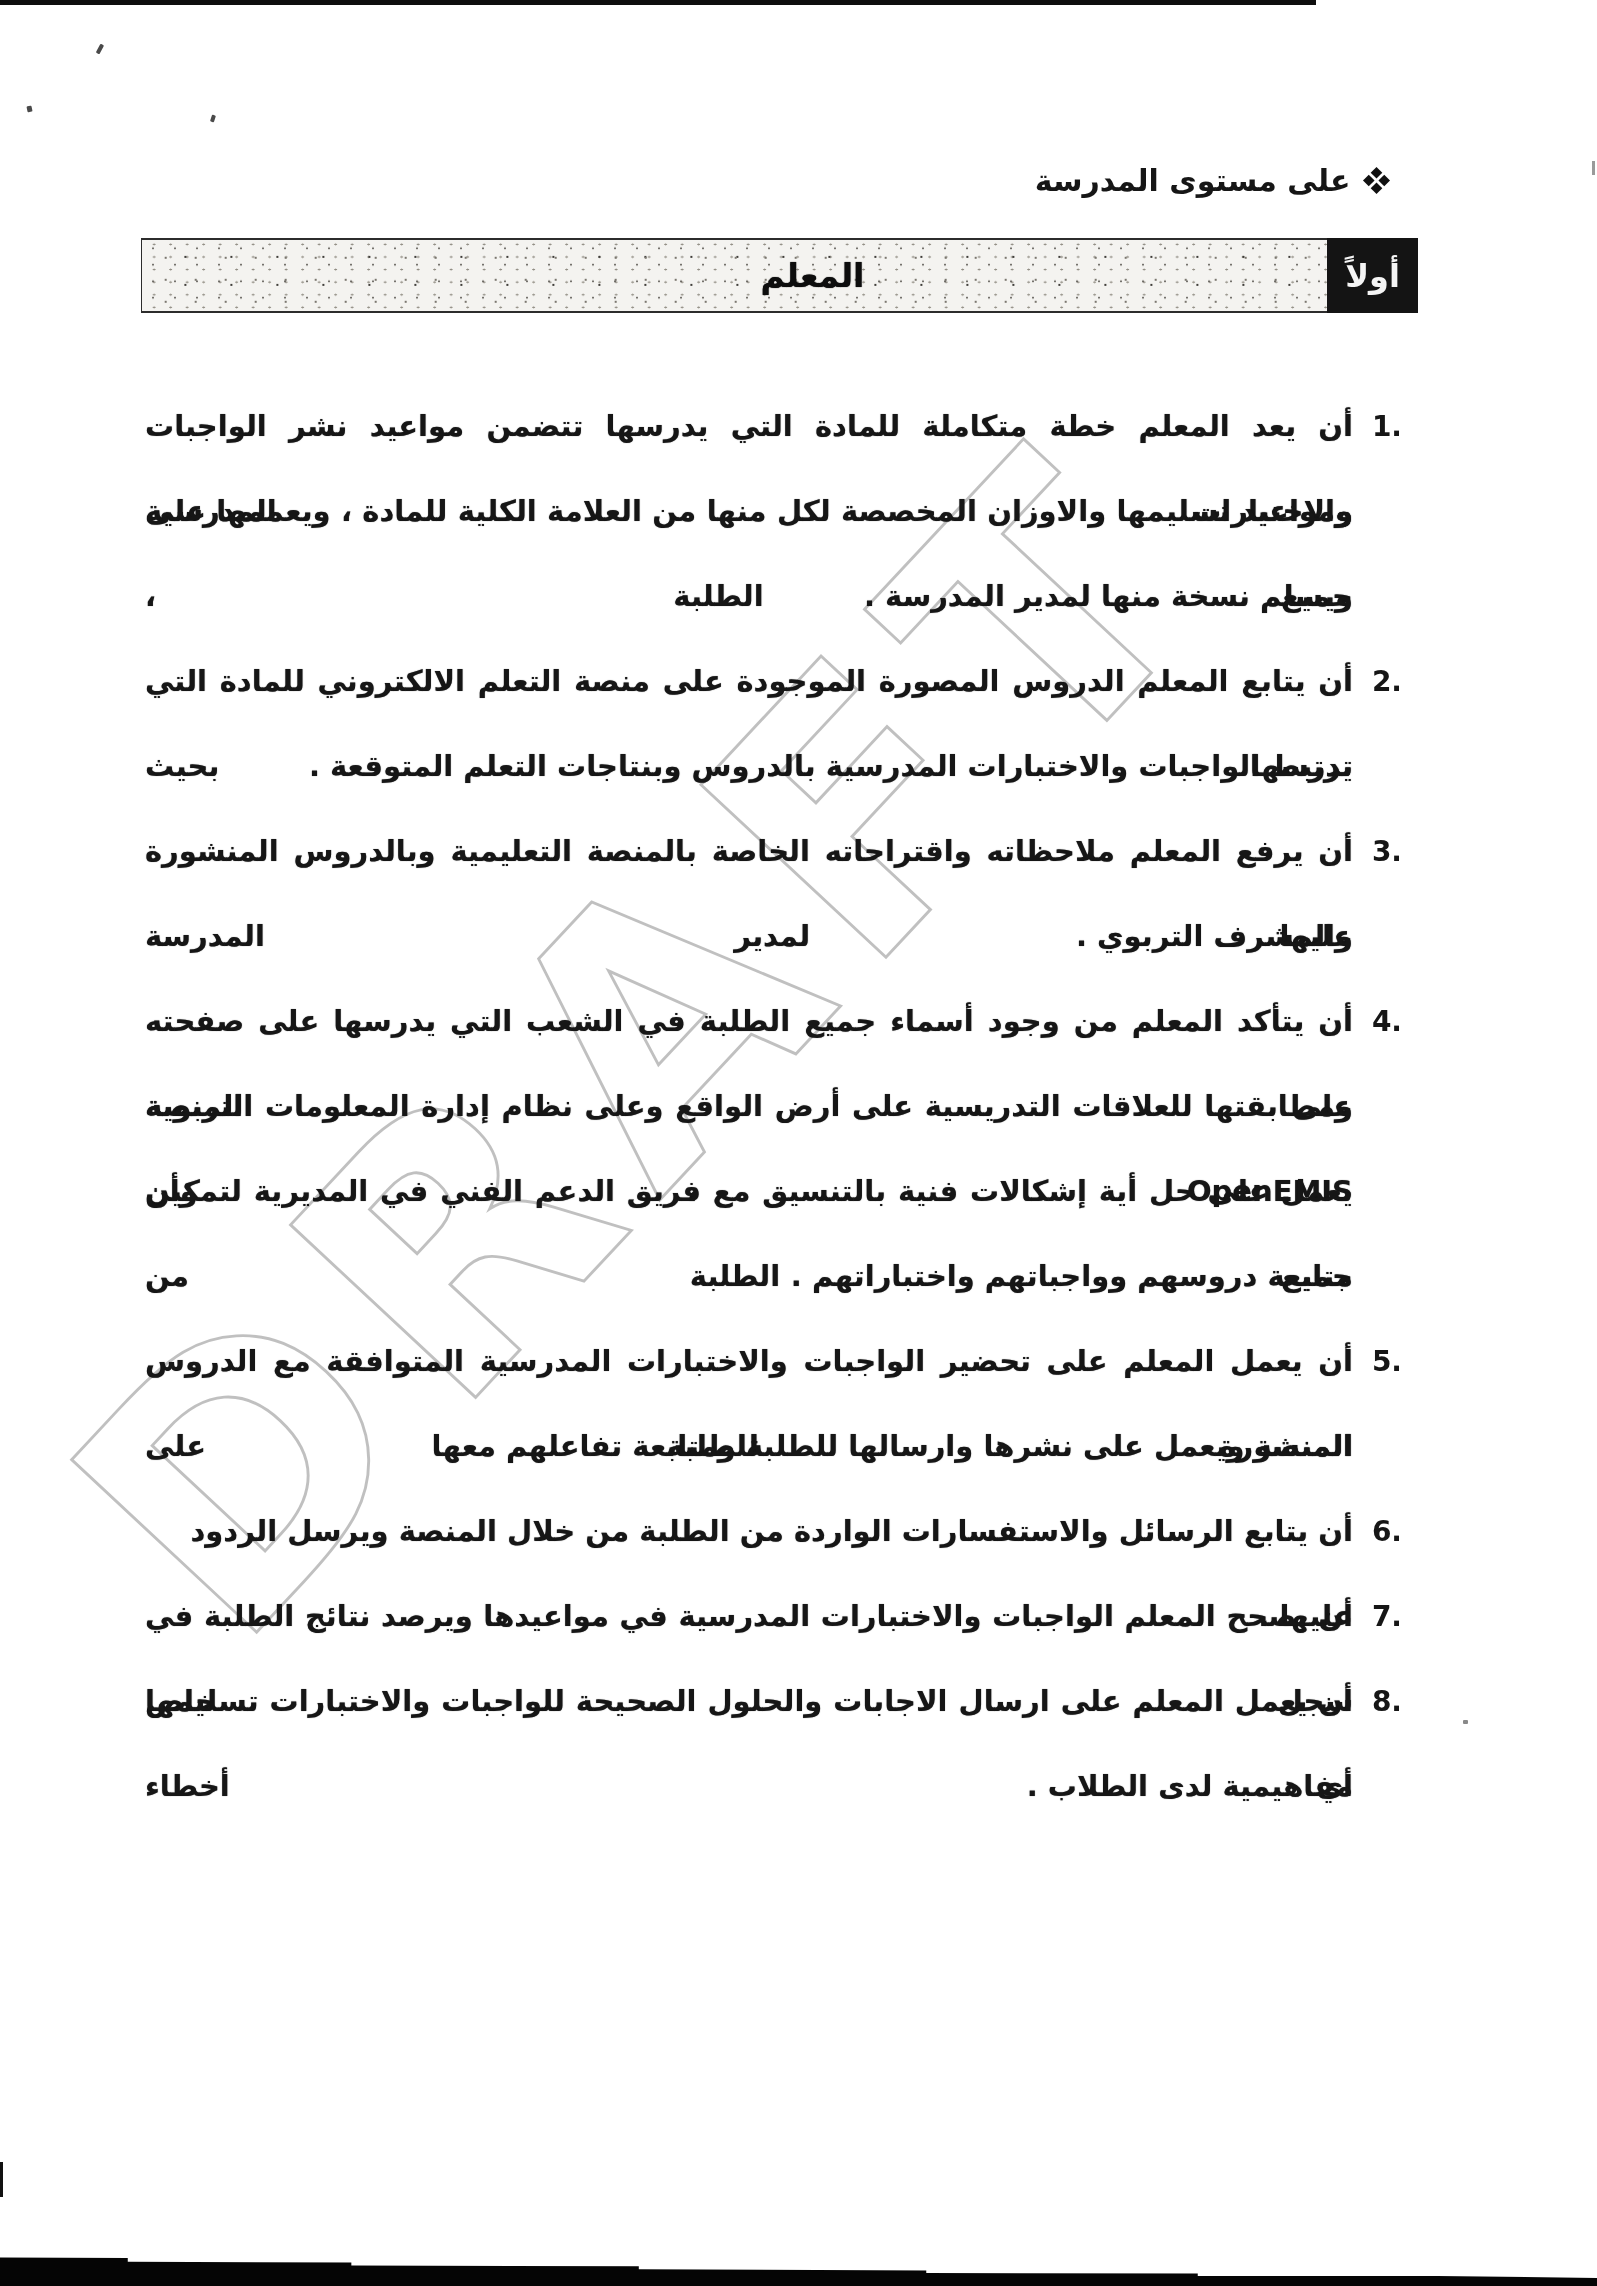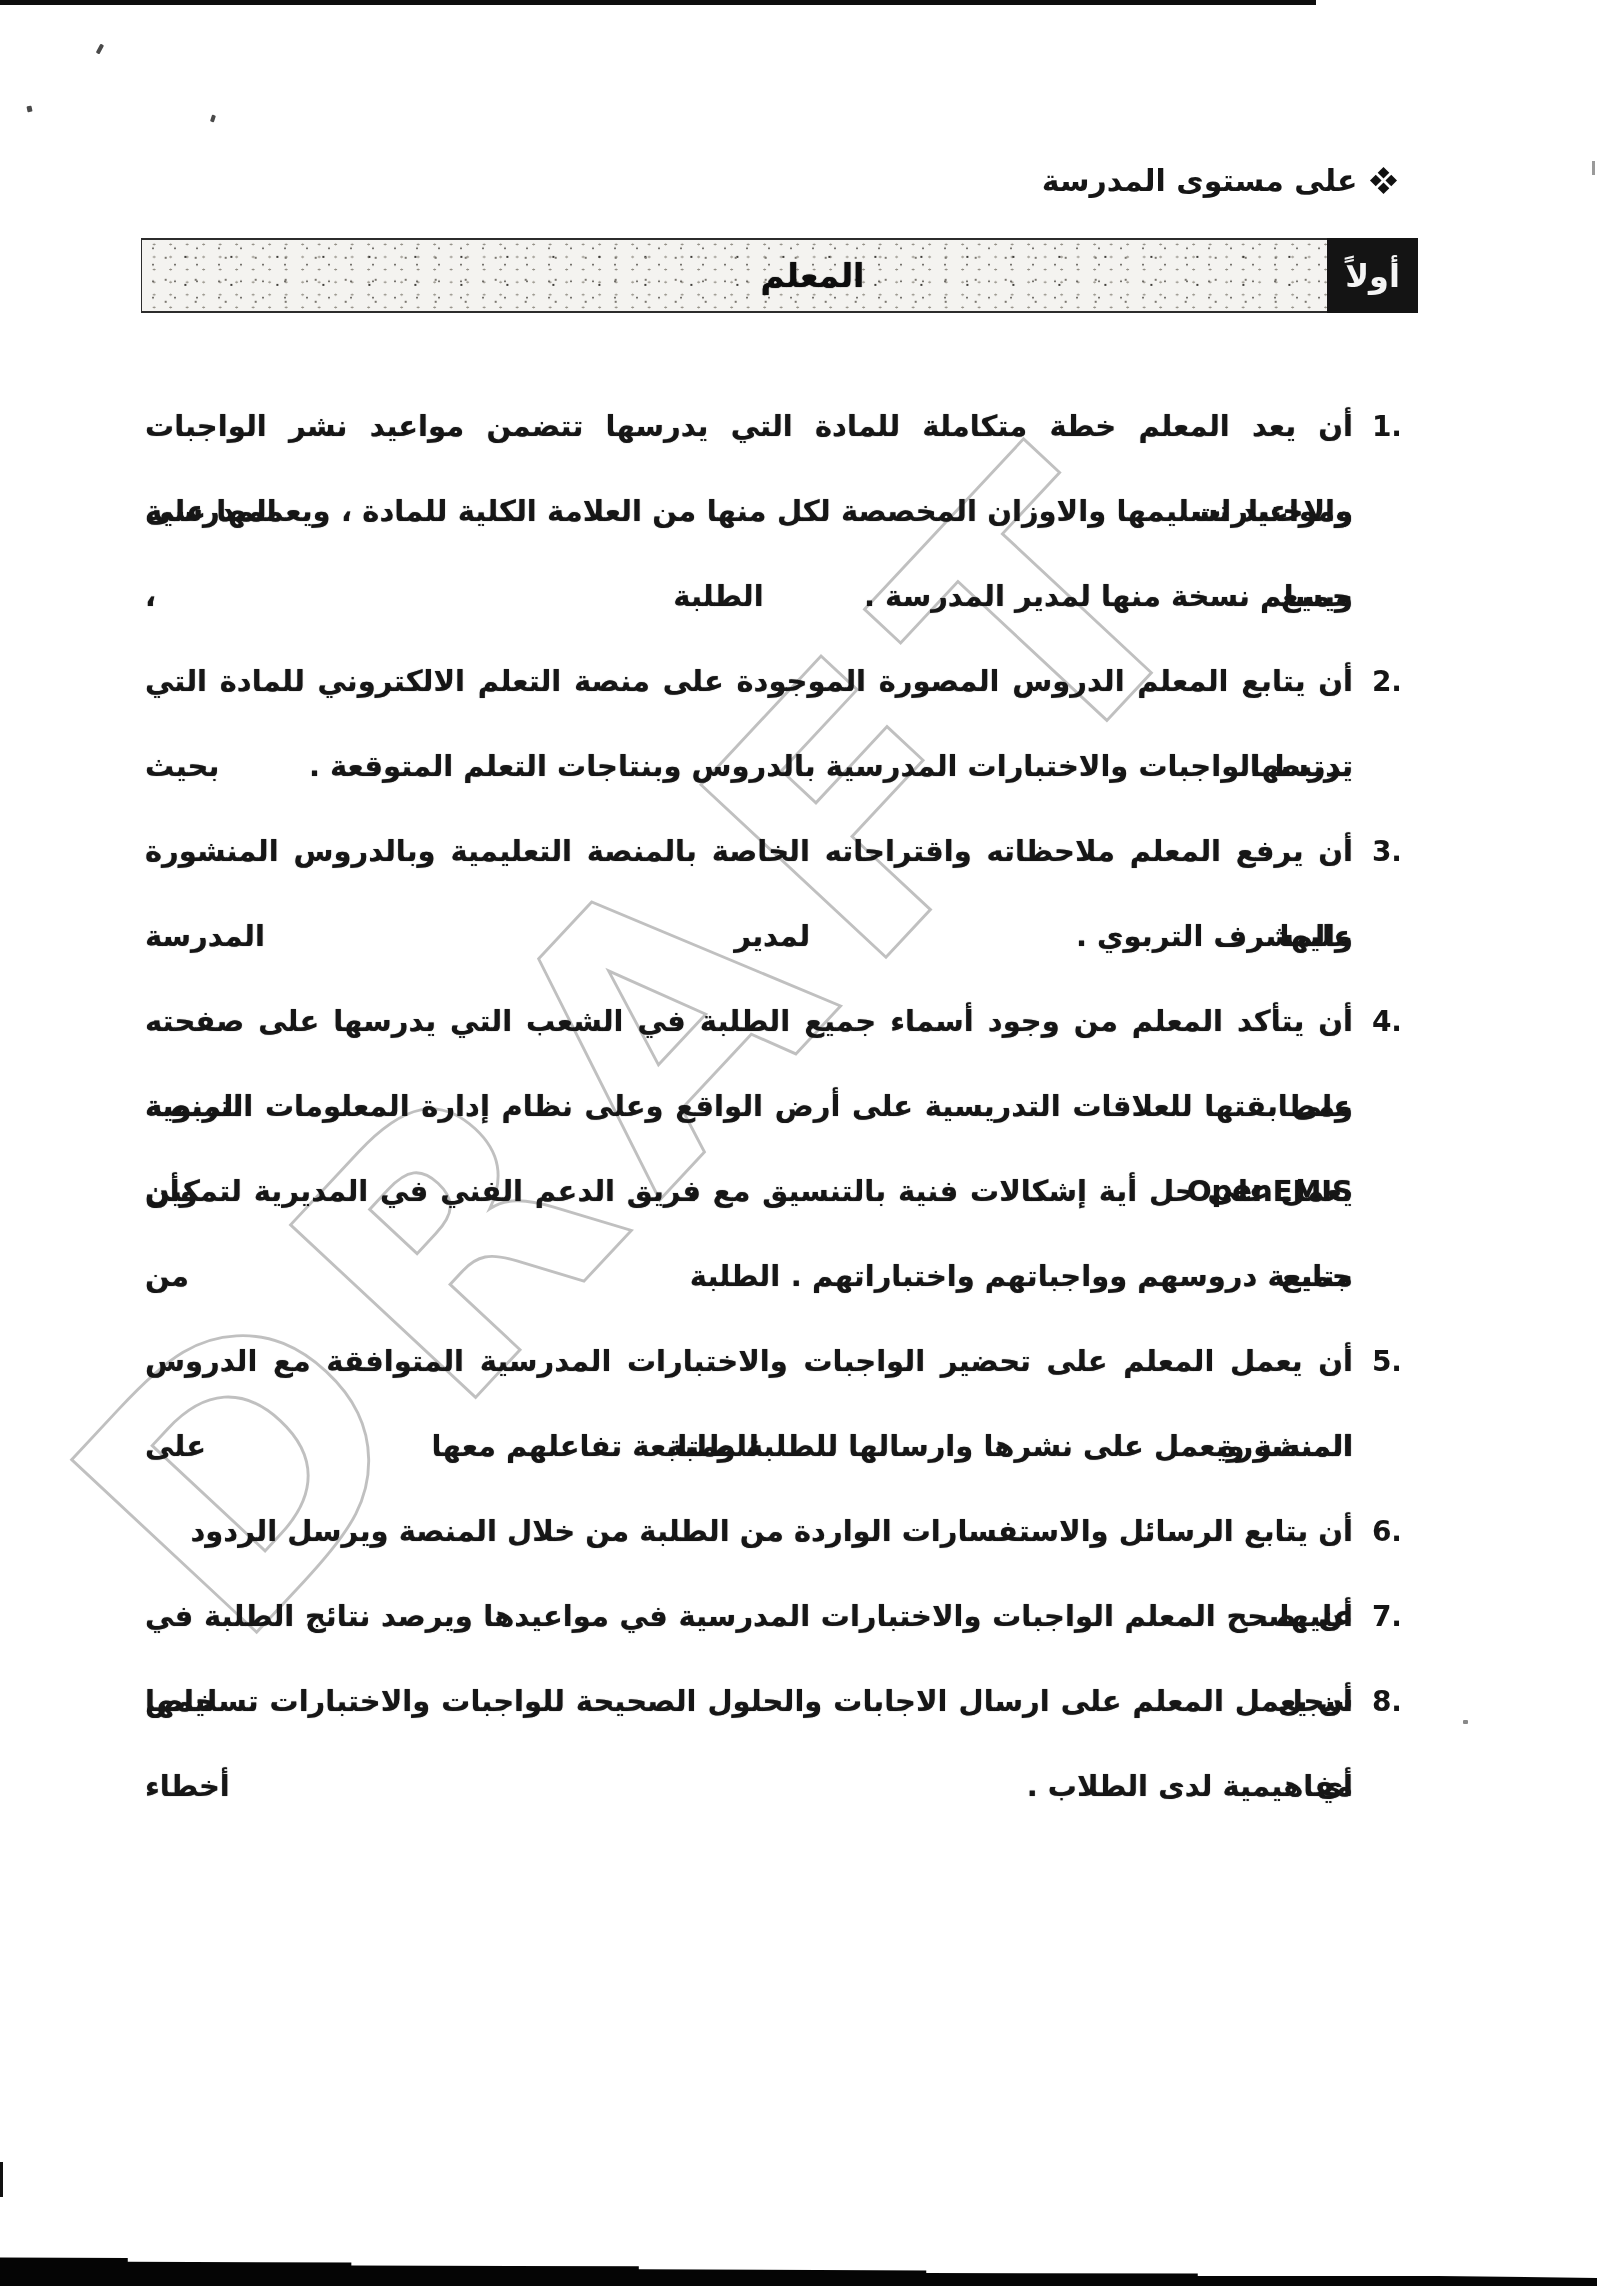--- a/index.html
+++ b/index.html
@@ -26,21 +26,21 @@
     position:absolute; left:-24px; top:854px; width:1339px; height:369px;
     display:flex; align-items:center; justify-content:center;
     transform:rotate(-47deg);
     direction:ltr;
     font-weight:700; font-size:347px; letter-spacing:33px;
     color:transparent; -webkit-text-stroke:2.9px #838383;
     opacity:.5; z-index:1; pointer-events:none; white-space:nowrap;
   }
   
   .header-note{
-    position:absolute; top:163px; right:199px; z-index:2;
+    position:absolute; top:163px; right:206px; z-index:2;
     direction:rtl; font-size:30px; font-weight:700;
     display:flex; align-items:center; gap:11.6px;
   }
   .diamond-icon{display:inline-block;width:29px;height:29px;flex:0 0 auto;}
   
   .section-bar{
     position:absolute; top:238px; left:141px; width:1277px; height:75px; z-index:2;
     display:flex; flex-direction:row-reverse;
   }
   .section-bar .label-box{

